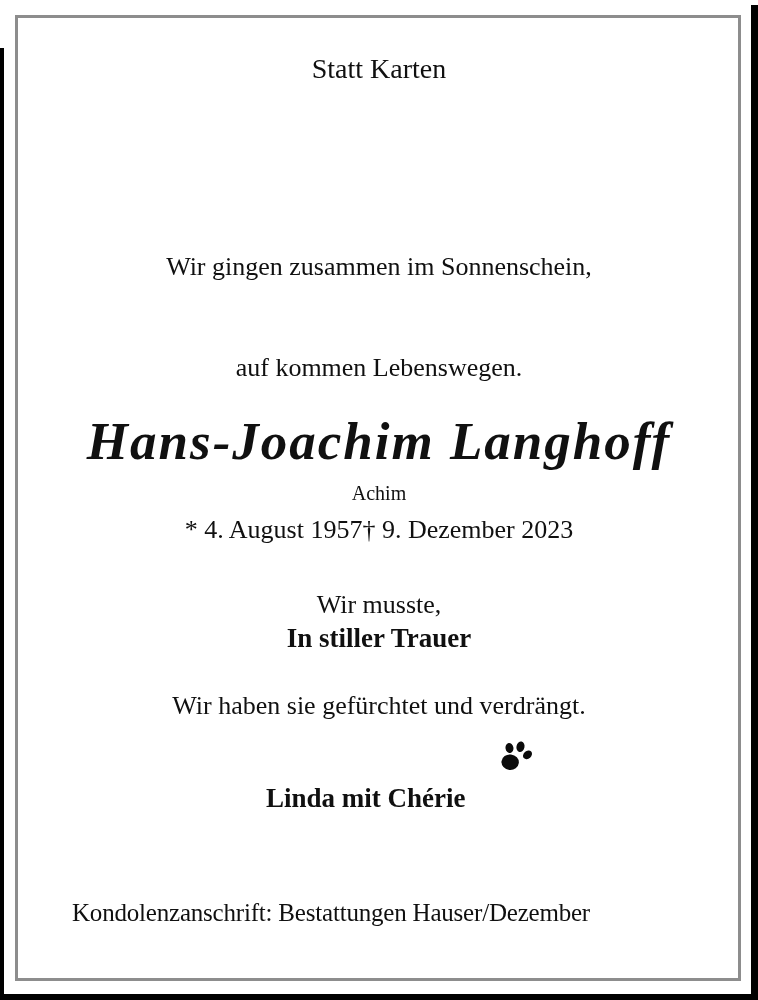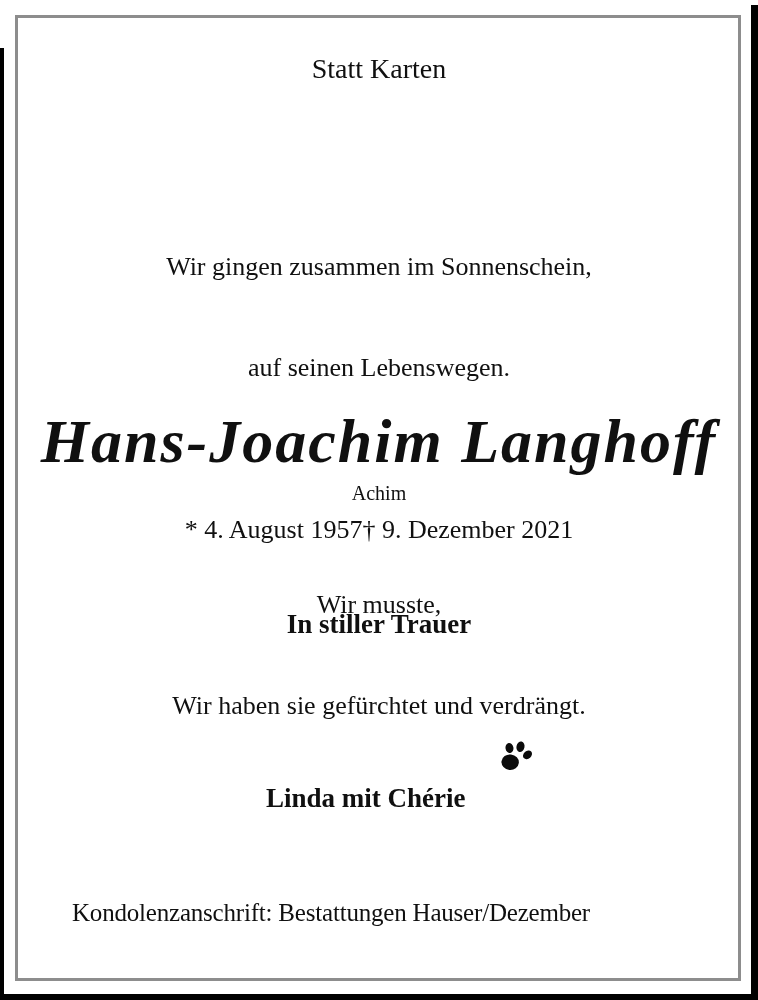--- a/index.html
+++ b/index.html
@@ -32,36 +32,36 @@
     white-space: pre;
   }
 
   .header { top: 52px; font-size: 28px; line-height: 34px; }
 
   .poem { top: 116px; font-size: 26px; line-height: 33.5px; }
   .poem .stanza2 { margin-top: 3px; }
 
   .deceased-name {
     top: 403px;
-    font-size: 62px;
+    font-size: 53px;
     line-height: 76px;
     font-style: italic;
     font-weight: bold;
     letter-spacing: 2px;
   }
 
   .nickname { top: 476px; font-size: 20px; line-height: 34px; }
 
   .dates {
     top: 513px;
     display: flex; justify-content: center; 
     font-size: 26px; line-height: 34px;
   }
 
-  .mourning-head { top: 607px; font-size: 27px; line-height: 34px; font-weight: bold; }
+  .mourning-head { top: 621px; font-size: 27px; line-height: 34px; font-weight: bold; }
 
   .mourners { top: 664px; font-size: 27px; line-height: 36px; font-weight: bold; }
   .mourners .paw {
     display: inline-block;
     width: 33px; height: 35px;
     margin-left: 7px;
     transform: translateY(4px);
   }
 
   .footer {
@@ -78,36 +78,36 @@
 <div class="edge edge-right"></div>
 <div class="edge edge-bottom"></div>
 
 <div class="frame"></div>
 
 <div class="center-line header">Statt Karten</div>
 
 <div class="center-line poem">
   <div class="stanza1">
     <div>Wir gingen zusammen im Sonnenschein,</div>
-    <div>auf seinen Lebenswegen.</div>
+    <div>auf kommen Lebenswegen.</div>
   </div>
   <div class="stanza2">
     <div>Wir musste,</div>
     <div>Wir haben sie gefürchtet und verdrängt.</div>
     
   </div>
 </div>
 
 <div class="center-line deceased-name">Hans-Joachim Langhoff</div>
 
 <div class="center-line nickname">Achim</div>
 
 <div class="center-line dates">
   <span>* 4. August 1957</span>
-  <span>† 9. Dezember 2021</span>
+  <span>† 9. Dezember 2023</span>
 </div>
 
 <div class="center-line mourning-head">In stiller Trauer</div>
 
 <div class="center-line mourners">
   <span>Linda mit Chérie</span><span class="paw">
     <svg width="33" height="35" viewBox="0 0 36 38" xmlns="http://www.w3.org/2000/svg">
       <g fill="#0b0b0b" transform="rotate(18 18 19)">
         <ellipse cx="13" cy="26" rx="9.5" ry="8.5" transform="rotate(-12 13 26)"></ellipse>
         <ellipse cx="7.5" cy="11.5" rx="4.3" ry="5.6" transform="rotate(-28 7.5 11.5)"></ellipse>

